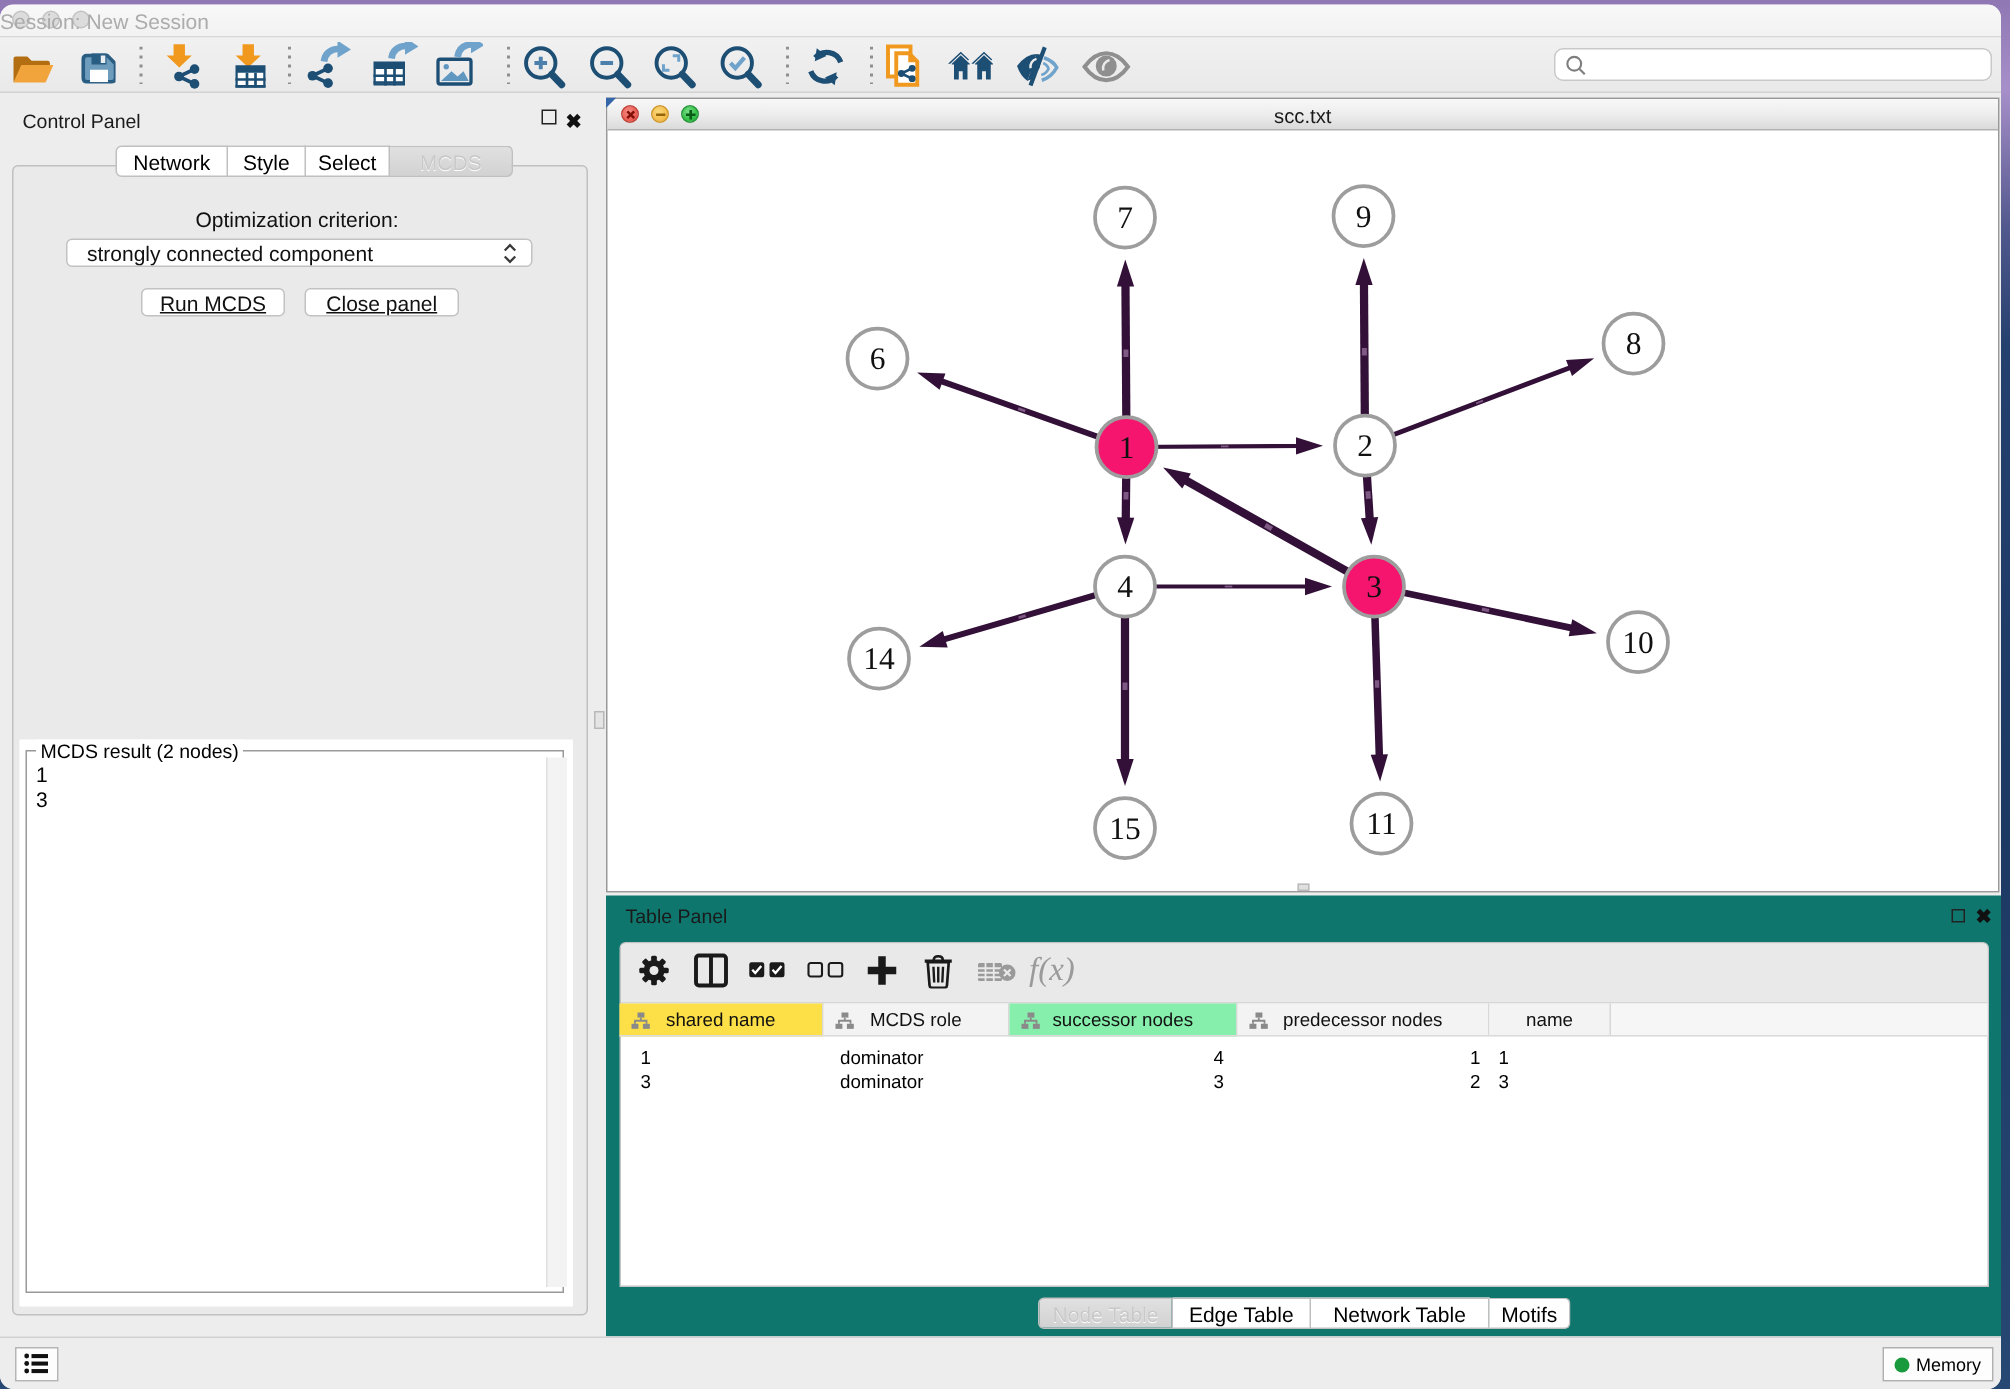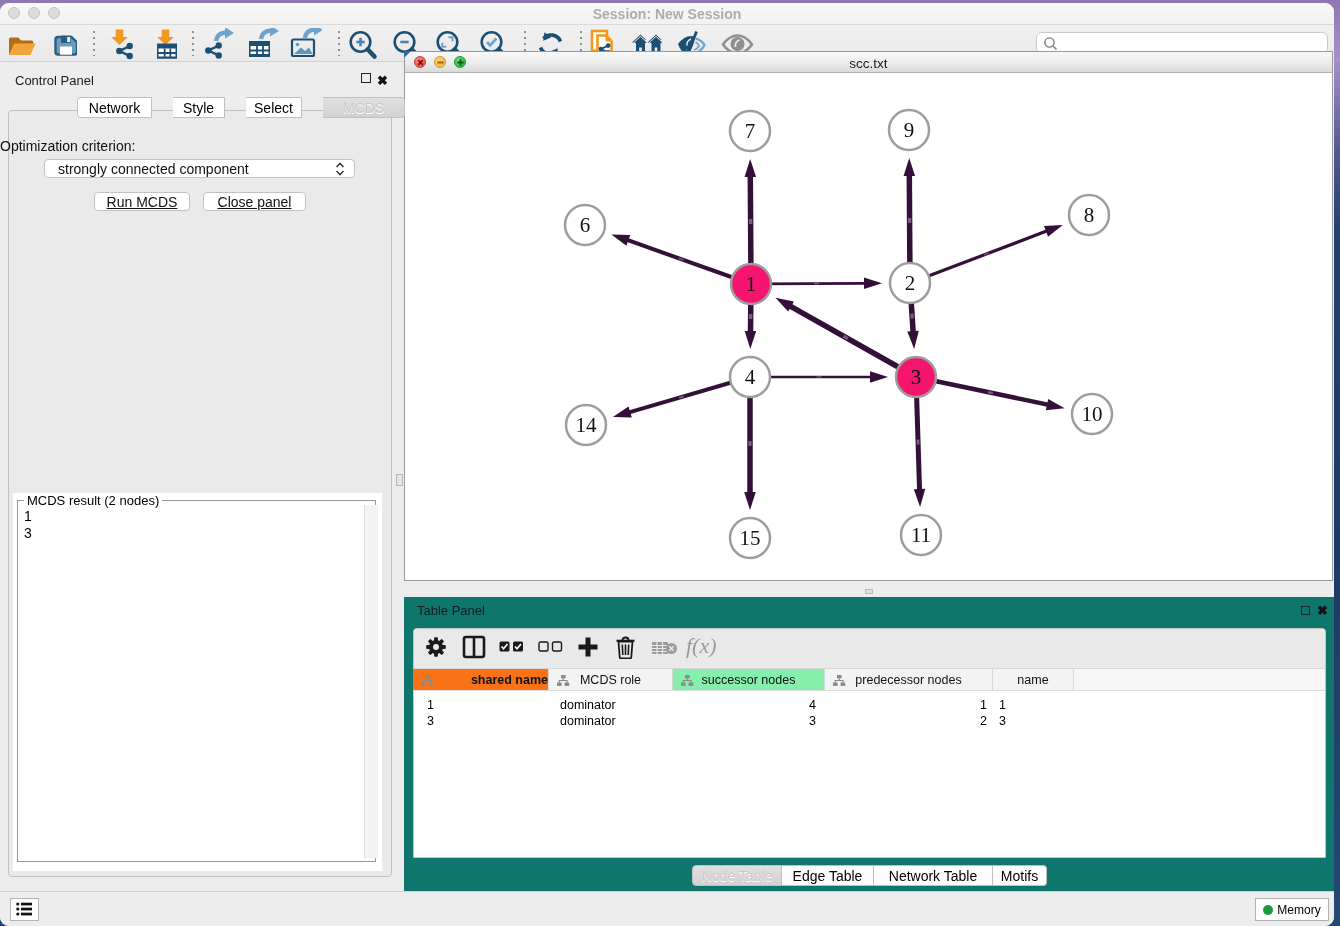--- a/index.html
+++ b/index.html
@@ -1,40 +1,40 @@
 <!DOCTYPE html>
 <html><head>
 <meta charset="utf-8">
 <style>
   * { margin:0; padding:0; box-sizing:border-box; }
   html,body { width:1340px; height:926px; overflow:hidden; }
   body { font-family:"Liberation Sans", sans-serif; background:linear-gradient(180deg,#8f77b3 0px,#a78fc9 60px,#53598e 150px,#24406e 230px,#1c3963 60%,#274873 100%); position:relative; }
   .win { position:absolute; left:0; top:3px; width:1334px; height:923px; background:#ededed; border-radius:9px; overflow:hidden; }
   .titlebar { position:absolute; left:0; top:0; width:100%; height:22px; background:linear-gradient(#f8f8f8,#f2f2f2); border-bottom:1px solid #d8d8d8; }
   .tl { position:absolute; top:4px; width:12px; height:12px; border-radius:50%; background:#dcdcdc; border:1px solid #c3c3c3; }
-  .title { position:absolute; top:3px; width:100%; text-align:center; font-size:14px; color:#acacac;font-weight:bold; }
+  .title { position:absolute; top:3px; width:100%; font-size:14px; color:#acacac; }
   .toolbar { position:absolute; left:0; top:22px; width:100%; height:37px; background:linear-gradient(#f1f1f1,#e9e9e9); border-bottom:1px solid #d2d2d2; }
   .ti { position:absolute; }
   .tbsep { position:absolute; top:6px; height:25px; width:2px;
      background-image:linear-gradient(#8e8e8e 2px, transparent 2px); background-size:2px 6px; }
   .search { position:absolute; left:1036px; top:7px; width:292px; height:22px; background:#fff; border:1px solid #c9c9c9; border-radius:6px; }
   .cpanel { position:absolute; left:0; top:59px; width:396px; height:826px; background:#ededed; }
   .phead { font-size:13px; color:#1a1a1a; position:absolute; }
   .cpbox { position:absolute; left:8px; top:48px; width:384px; height:767px; border:1px solid #c0c0c0; border-radius:4px; background:#eaeaea; }
-  .tabs { position:absolute; display:flex; height:21px;gap:21px; }
+  .tabs { position:absolute; display:flex; height:21px; }
   .tab { font-size:14px; color:#000; background:#fff; border:1px solid #c0c0c0; border-left:none; padding:2px 0 0; text-align:center; position:relative; z-index:2; }
   .tab.first { border-left:1px solid #c0c0c0; border-radius:4px 0 0 4px; }
   .tab.last { border-radius:0 4px 4px 0; }
   .tab.sel { background:linear-gradient(#e0e0e0,#d2d2d2); color:#c9c9c9; text-shadow:0 1px 0 #fff; }
   .combo { position:absolute; left:44px; top:97px; width:311px; height:19px; background:#fff; border:1px solid #c2c2c2; border-radius:4px; font-size:14px; color:#111; padding:1px 0 0 13px; }
   .btn { position:absolute; height:19px; background:#fff; border:1px solid #c2c2c2; border-radius:4px; font-size:14px; color:#111; text-align:center; padding-top:1px;text-decoration:underline; }
   .mcdsbox { position:absolute; left:13px; top:431px; width:369px; height:378px; background:#fff; }
   .fieldset { position:absolute; left:4px; top:7px; width:359px; height:362px; border:1px solid #999; }
   .legend { position:absolute; left:6px; top:-8px; background:#fff; font-size:13px; padding:0 3px; color:#000; white-space:nowrap; }
-  .netframe { position:absolute; left:404px; top:48px; width:929px; height:530px; border:1px solid #999; background:#fff; }
+  .netframe { position:absolute; left:404px; top:62px; width:929px; height:530px; border:1px solid #999; background:#fff; }
   .nettitle { position:absolute; left:0; top:0; width:100%; height:21px; background:linear-gradient(#f8f8f8 0%,#ececec 55%,#dadada 100%); border-bottom:1px solid #b2b2b2; }
   .mbtn { position:absolute; top:4px; width:12px; height:12px; border-radius:50%; }
   .ftitle { position:absolute; top:4px; width:100%; text-align:center; font-size:13px; color:#1a1a1a; }
   .tpanel { position:absolute; left:404px; top:594px; width:930px; height:294px; background:#0f766e; }
   .tbox { position:absolute; left:9px; top:31px; width:913px; height:230px; background:#fff; border:1px solid #c4c4c4; border-radius:4px 4px 0 0; overflow:hidden; }
   .ttool { position:absolute; left:0; top:0; width:100%; height:40px; background:#e9e9e9; border-bottom:1px solid #d6d6d6; }
   .trow { position:absolute; font-size:12.5px; color:#000; white-space:pre; }
   .btabs { position:absolute; display:flex; height:21px; }
   .statusbar { position:absolute; left:0; top:888px; width:100%; height:35px; background:#ededed; border-top:1px solid #d2d2d2; }
   .paneicon { position:absolute; font-size:13px; color:#111; font-weight:bold; }
@@ -169,21 +169,21 @@
     <div class="phead" style="left:15px;top:11px;">Control Panel</div>
     <div style="position:absolute;left:361px;top:11px;width:10px;height:10px;border:1.6px solid #222;"></div>
     <div class="paneicon" style="left:377px;top:11px;">✖</div>
     <div class="cpbox"></div>
     <div class="tabs" style="left:77px;top:35px;">
       <div class="tab first" style="width:75px;">Network</div>
       <div class="tab" style="width:52px;">Style</div>
       <div class="tab" style="width:56px;">Select</div>
       <div class="tab last sel" style="width:82px;">MCDS</div>
     </div>
-    <div style="position:absolute;left:0;top:76px;width:396px;text-align:left;font-size:14px;color:#111;">Optimization criterion:</div>
+    <div style="position:absolute;left:0;top:76px;width:396px;text-align:center;font-size:14px;color:#111;">Optimization criterion:</div>
     <div class="combo">strongly connected component
       <svg width="10" height="14" viewBox="0 0 10 14" style="position:absolute;right:9px;top:2px;">
           <path d="M1.5 5 L5 1.4 L8.5 5" fill="none" stroke="#3a3a3a" stroke-width="1.5"></path>
           <path d="M1.5 9 L5 12.6 L8.5 9" fill="none" stroke="#3a3a3a" stroke-width="1.5"></path>
         </svg>
     </div>
     <div class="btn" style="left:94px;top:130px;width:96px;">Run MCDS</div>
     <div class="btn" style="left:203px;top:130px;width:103px;">Close panel</div>
     <div class="mcdsbox">
       <div class="fieldset">
@@ -338,21 +338,21 @@
     </svg>
     <svg style="position:absolute;left:652px;top:638px" width="26" height="14" viewBox="0 0 26 14">
       <g fill="#9a9a9a">
         <rect x="0" y="1" width="16" height="12" rx="1"></rect>
         <path d="M0 4.5 h16 M0 7.5 h16 M0 10.5 h16 M5 1 v12 M10.5 1 v12" stroke="#e9e9e9" stroke-width="1.2"></path>
         <circle cx="19.5" cy="7.5" r="5.5"></circle>
       </g>
       <path d="M17.3 5.3 l4.4 4.4 m0-4.4 l-4.4 4.4" stroke="#e9e9e9" stroke-width="1.5"></path>
     </svg>
     <div style="position:absolute;left:686px;top:630px;font-family:'Liberation Serif',serif;font-style:italic;font-size:22px;color:#9a9a9a;">f(x)</div>
-    <div style="position:absolute;left:413px;top:666px;width:136px;height:22px;border-right:1px solid #d8d8d8;text-align:right;padding-top:4px;font-size:12.5px;color:#111;background:#f97316;border-bottom:1px solid #dadada;font-weight:bold;">shared name</div>
+    <div style="position:absolute;left:413px;top:666px;width:136px;height:22px;border-right:1px solid #d8d8d8;text-align:center;padding-top:4px;font-size:12.5px;color:#111;background:#fde047;border-bottom:1px solid #dadada;">shared name</div>
     <svg style="position:absolute;left:420px;top:671px" width="14" height="13" viewBox="0 0 14 13">
       <rect x="5" y="1" width="4.6" height="3.4" fill="#8a8a8a"></rect>
       <rect x="1" y="8.5" width="4.6" height="3.4" fill="#8a8a8a"></rect>
       <rect x="8.6" y="8.5" width="4.6" height="3.4" fill="#8a8a8a"></rect>
       <path d="M7.2 4.5 V6.5 M3.3 8.5 V6.5 H11 V8.5" stroke="#8a8a8a" stroke-width="1.2" fill="none"></path>
     </svg>
     <div style="position:absolute;left:549px;top:666px;width:124px;height:22px;border-right:1px solid #d8d8d8;text-align:center;padding-top:4px;font-size:12.5px;color:#111;background:#f3f3f3;border-bottom:1px solid #dadada;">MCDS role</div>
     <svg style="position:absolute;left:556px;top:671px" width="14" height="13" viewBox="0 0 14 13">
       <rect x="5" y="1" width="4.6" height="3.4" fill="#8a8a8a"></rect>
       <rect x="1" y="8.5" width="4.6" height="3.4" fill="#8a8a8a"></rect>

